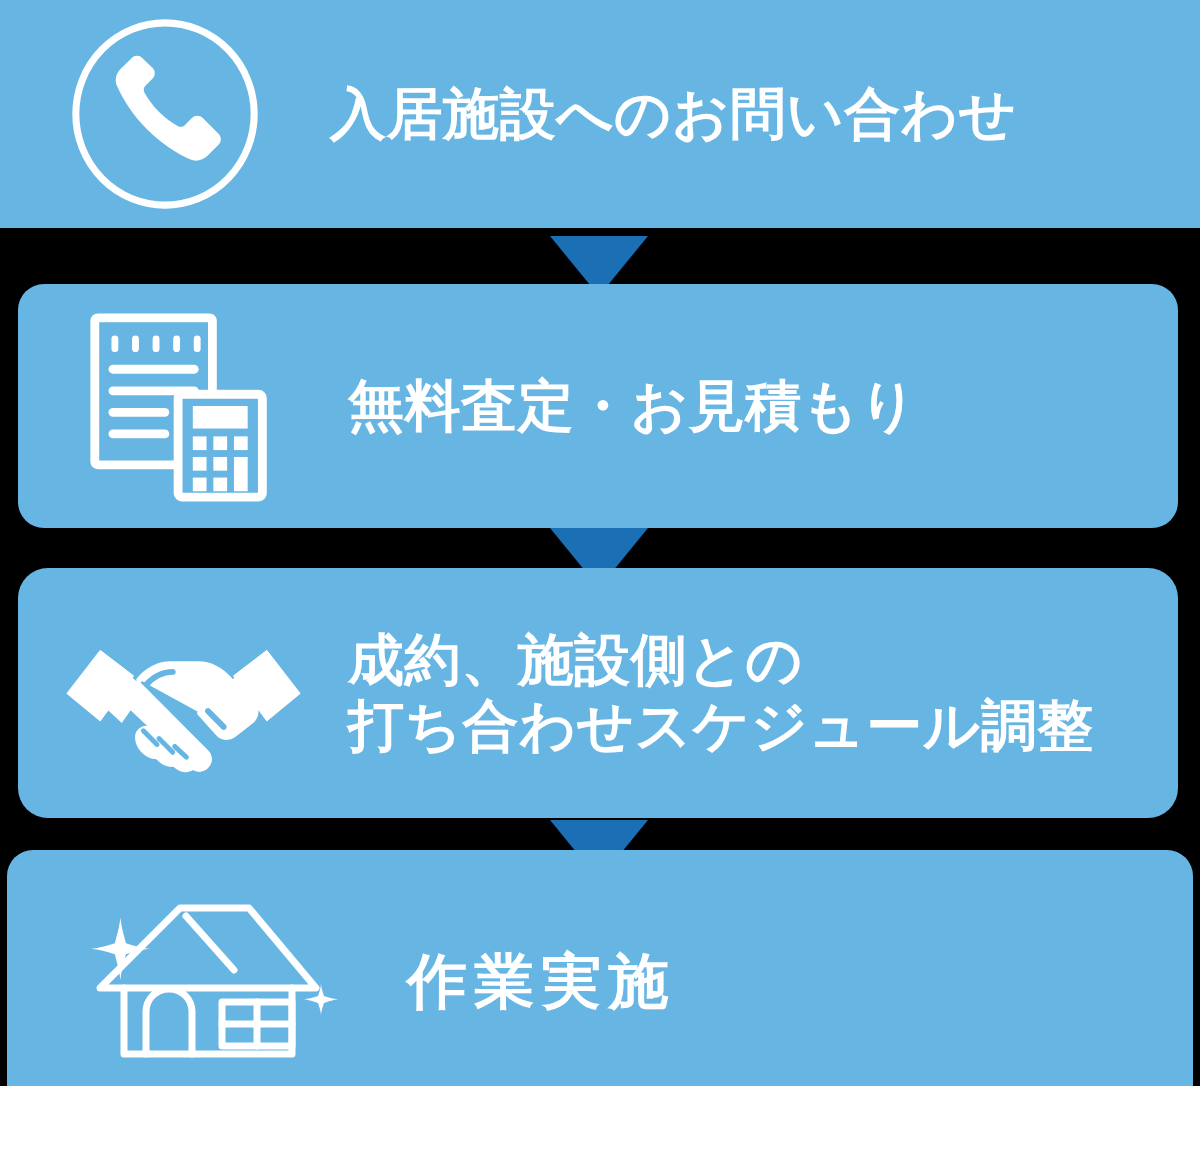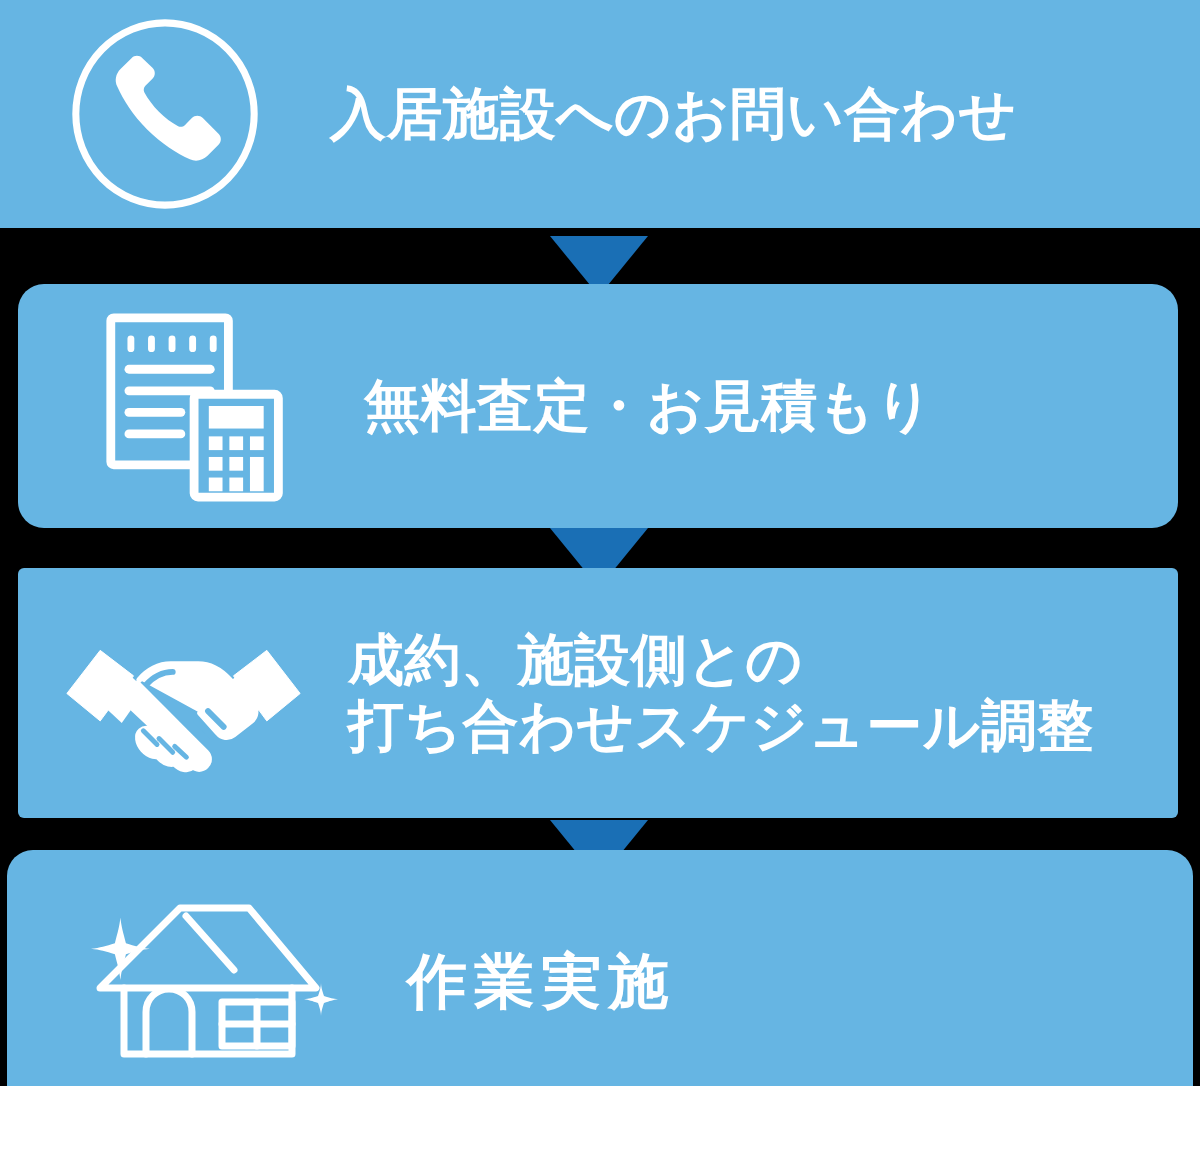--- a/index.html
+++ b/index.html
@@ -28,22 +28,22 @@
 
   .step {
     position:absolute;
     background:#66b5e3;
     display:flex;
     align-items:center;
   }
 
   
   .step-1 { left:0px;  top:0px;    width:1200px; height:228px; border-radius:0; }
-  .step-2 { left:18px; top:284px;  width:1160px; height:244px; border-radius:26px;padding-left:16px; }
-  .step-3 { left:18px; top:568px;  width:1160px; height:250px; border-radius:6px; }
+  .step-2 { left:18px; top:284px;  width:1160px; height:244px; border-radius:26px; }
+  .step-3 { left:18px; top:568px;  width:1160px; height:250px; border-radius:30px; }
   .step-4 { left:7px;  top:850px;  width:1186px; height:236px; border-radius:26px 26px 0 0; }
 
   .icon-slot {
     flex:0 0 auto;
     display:flex;
     align-items:center;
     justify-content:center;
   }
   .step-1 .icon-slot { width:330px; }
   .step-2 .icon-slot { width:330px; }

